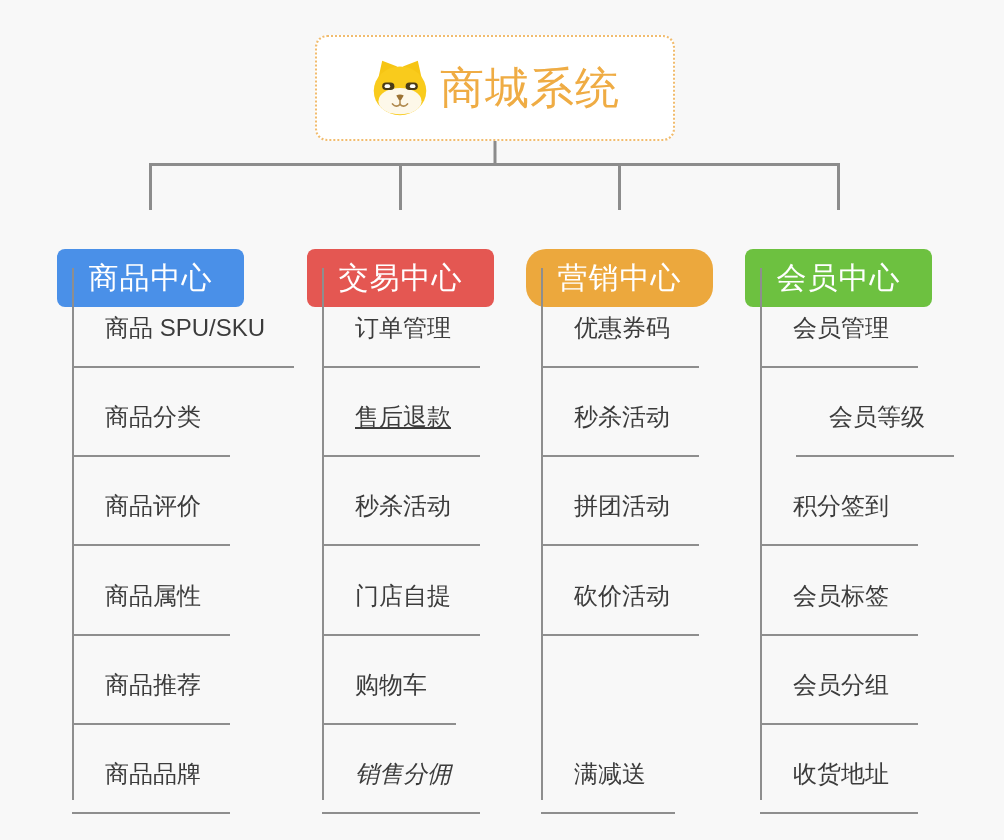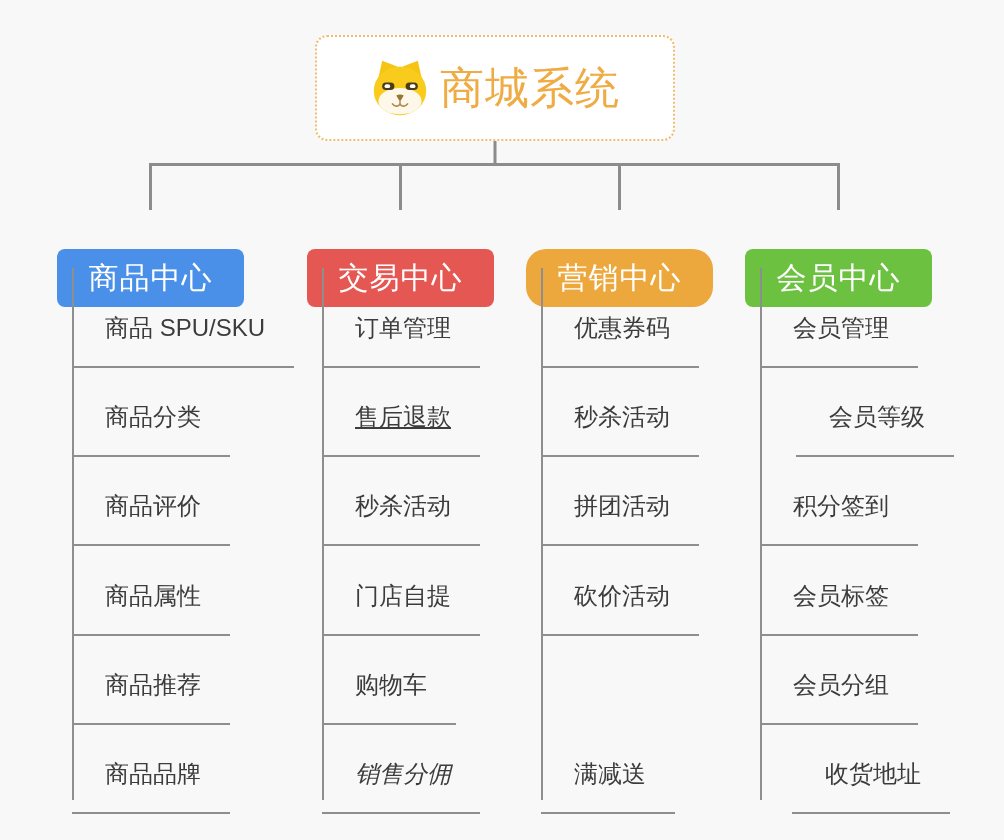--- a/index.html
+++ b/index.html
@@ -95,16 +95,16 @@
         <div class="child-topic" style="top: 549px; border-bottom-color: rgb(142, 142, 142);">满减送</div>
       </div>
       <div class="column" style="left: 745px;">
         <div class="branch-header" style="background: rgb(109, 193, 64);">会员中心</div>
         <div class="spine" style="background: rgb(142, 142, 142);"></div>
         <div class="child-topic" style="top: 103px; border-bottom-color: rgb(142, 142, 142);">会员管理</div>
         <div class="child-topic" style="top: 192px; border-bottom-color: rgb(142, 142, 142); margin-left: 36px;">会员等级</div>
         <div class="child-topic" style="top: 281px; border-bottom-color: rgb(142, 142, 142);">积分签到</div>
         <div class="child-topic" style="top: 371px; border-bottom-color: rgb(142, 142, 142);">会员标签</div>
         <div class="child-topic" style="top: 460px; border-bottom-color: rgb(142, 142, 142);">会员分组</div>
-        <div class="child-topic" style="top: 549px; border-bottom-color: rgb(142, 142, 142); margin-left: 32px;">收货地址</div>
+        <div class="child-topic" style="top: 549px; border-bottom-color: rgb(142, 142, 142);">收货地址</div>
       </div>
     </div>
 </div>
 
 </body></html>

